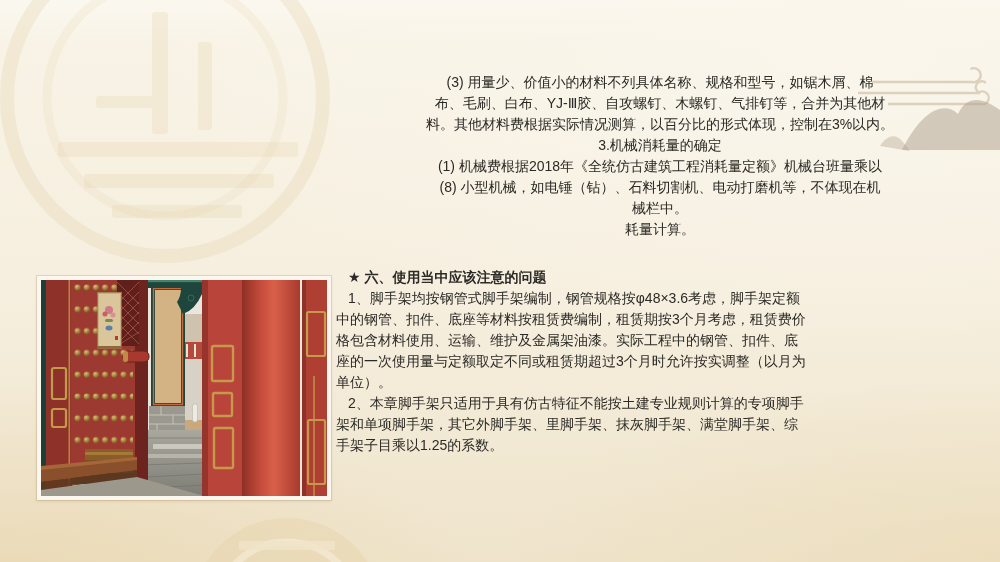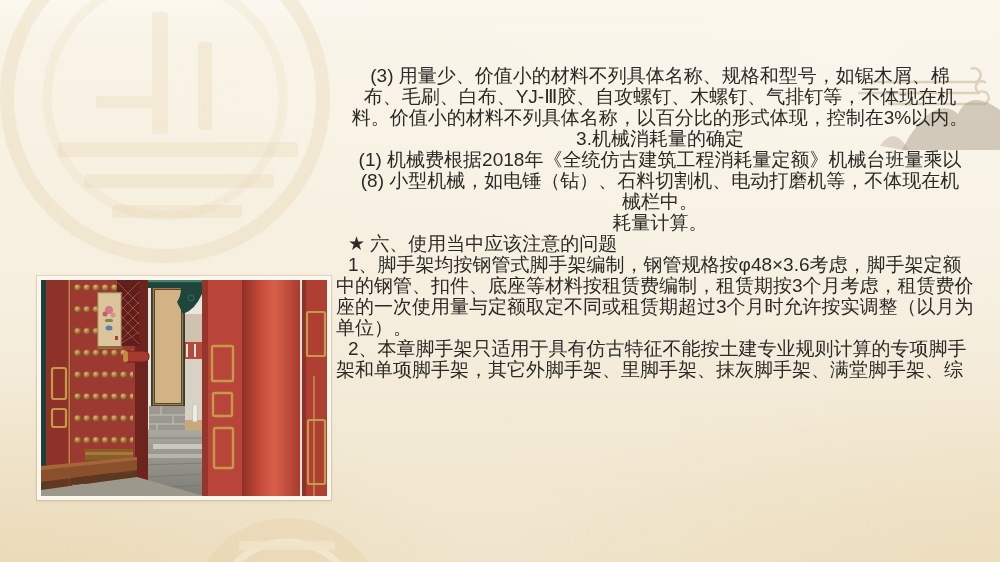--- a/index.html
+++ b/index.html
@@ -17,27 +17,27 @@
   }
   .decor{position:absolute;left:0;top:0;width:1000px;height:562px;pointer-events:none;}
   .photo{
     position:absolute;left:37px;top:276px;margin:0;
     background:var(--photo-frame,#fbf7ee);
     padding:4px;
     box-shadow:0 0 0 1px rgba(178,158,120,.30), 0 1px 3px rgba(120,95,60,.18);
   }
   .photo svg{display:block;}
   .text-block{
-    position:absolute;left:336px;top:65px;width:648px;
+    position:absolute;left:336px;top:72px;width:648px;
     color:var(--text,#2b2a26);
-    font-size:19px;line-height:21px;
+    font-size:14px;line-height:21px;
   }
   .line{height:21px;white-space:nowrap;text-align:left;}
   .line.align-center{text-align:center;}
-  .line.bold{font-weight:normal;}
+  .line.bold{font-weight:bold;margin-top:27px;}
   .line.indent{padding-left:12px;}
   
   .f-doorred{fill:var(--door-red,#9c3a31);}
   .f-framered{fill:var(--door-frame-red,#8e3129);}
   .f-panelred{fill:var(--panel-red,#b8443a);}
   .f-teal{fill:var(--teal,#1e463d);}
   .f-plaster{fill:var(--plaster,#d3b384);}
   .f-stone{fill:var(--stone,#9a988f);}
   .f-wood{fill:var(--wood-brown,#8a4f2b);}
   .s-gold{stroke:var(--gold,#c59a4a);fill:none;}
@@ -190,29 +190,31 @@
       <rect x="261" y="0" width="4" height="216" fill="#8e3127"></rect>
       <rect x="266" y="32" width="18" height="44" rx="1.5" class="s-gold" stroke-width="2.2"></rect>
       <rect x="267" y="140" width="17" height="64" rx="1.5" class="s-gold" stroke-width="2.2"></rect>
       <rect x="272" y="96" width="2" height="120" class="f-gold" opacity=".7"></rect>
     </svg>
   </figure>
 
   <div class="text-block">
 
   <div class="line align-center">(3) 用量少、价值小的材料不列具体名称、规格和型号，如锯木屑、棉</div>
-      <div class="line align-center">布、毛刷、白布、YJ-Ⅲ胶、自攻螺钉、木螺钉、气排钉等，不体现在机</div>
-      <div class="line align-center">料。价值小的材料不列具体名称，以百分比的形式体现，控制在3%以内。</div>
+      <div class="line align-center">布、毛刷、白布、YJ-Ⅲ胶、自攻螺钉、木螺钉、气排钉等，合并为其他材</div>
+      <div class="line align-center">料。其他材料费根据实际情况测算，以百分比的形式体现，控制在3%以内。</div>
       <div class="line align-center">3.机械消耗量的确定</div>
       <div class="line align-center">(1) 机械费根据2018年《全统仿古建筑工程消耗量定额》机械台班量乘以</div>
       <div class="line align-center">(8) 小型机械，如电锤（钻）、石料切割机、电动打磨机等，不体现在机</div>
       <div class="line align-center">械栏中。</div>
       <div class="line align-center">耗量计算。</div>
       <div class="line align-left bold indent">★ 六、使用当中应该注意的问题</div>
       <div class="line align-left indent">1、脚手架均按钢管式脚手架编制，钢管规格按φ48×3.6考虑，脚手架定额</div>
       <div class="line align-left">中的钢管、扣件、底座等材料按租赁费编制，租赁期按3个月考虑，租赁费价</div>
+      <div class="line align-left">格包含材料使用、运输、维护及金属架油漆。实际工程中的钢管、扣件、底</div>
       <div class="line align-left">座的一次使用量与定额取定不同或租赁期超过3个月时允许按实调整（以月为</div>
       <div class="line align-left">单位）。</div>
       <div class="line align-left indent">2、本章脚手架只适用于具有仿古特征不能按土建专业规则计算的专项脚手</div>
       <div class="line align-left">架和单项脚手架，其它外脚手架、里脚手架、抹灰脚手架、满堂脚手架、综</div>
+      <div class="line align-left">手架子目乘以1.25的系数。</div>
     </div>
 
 </div>
 
 </body></html>

